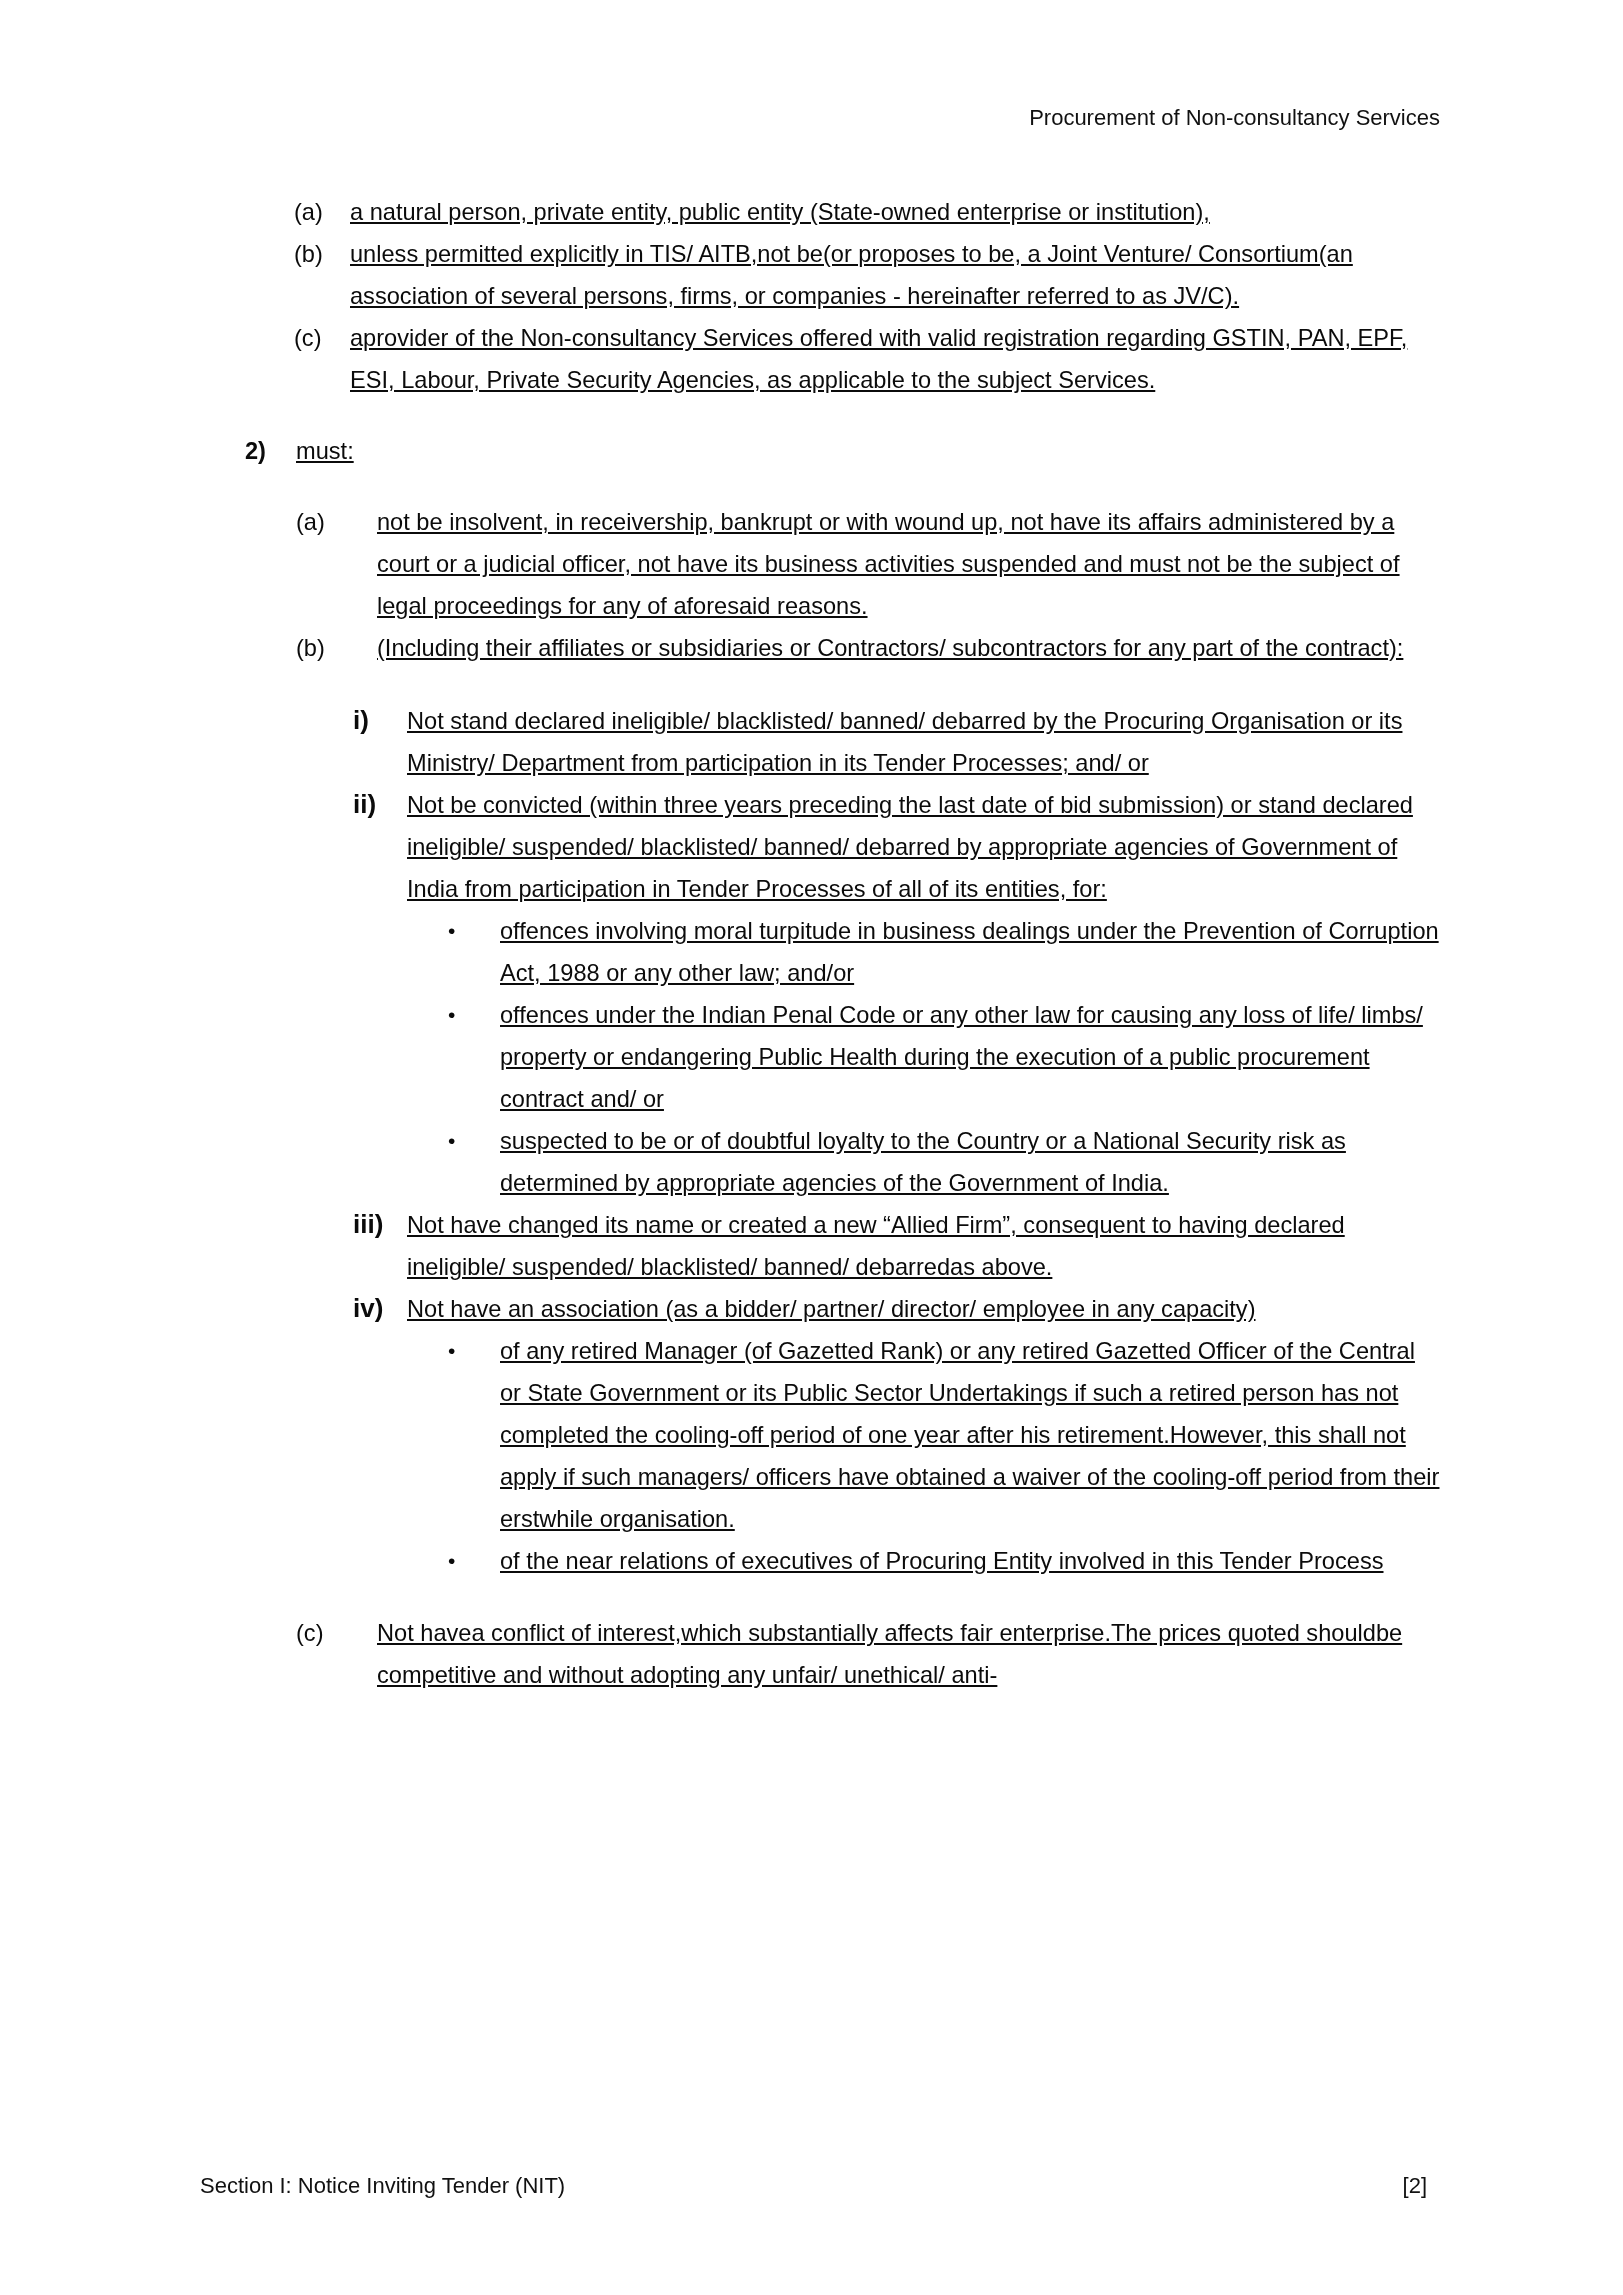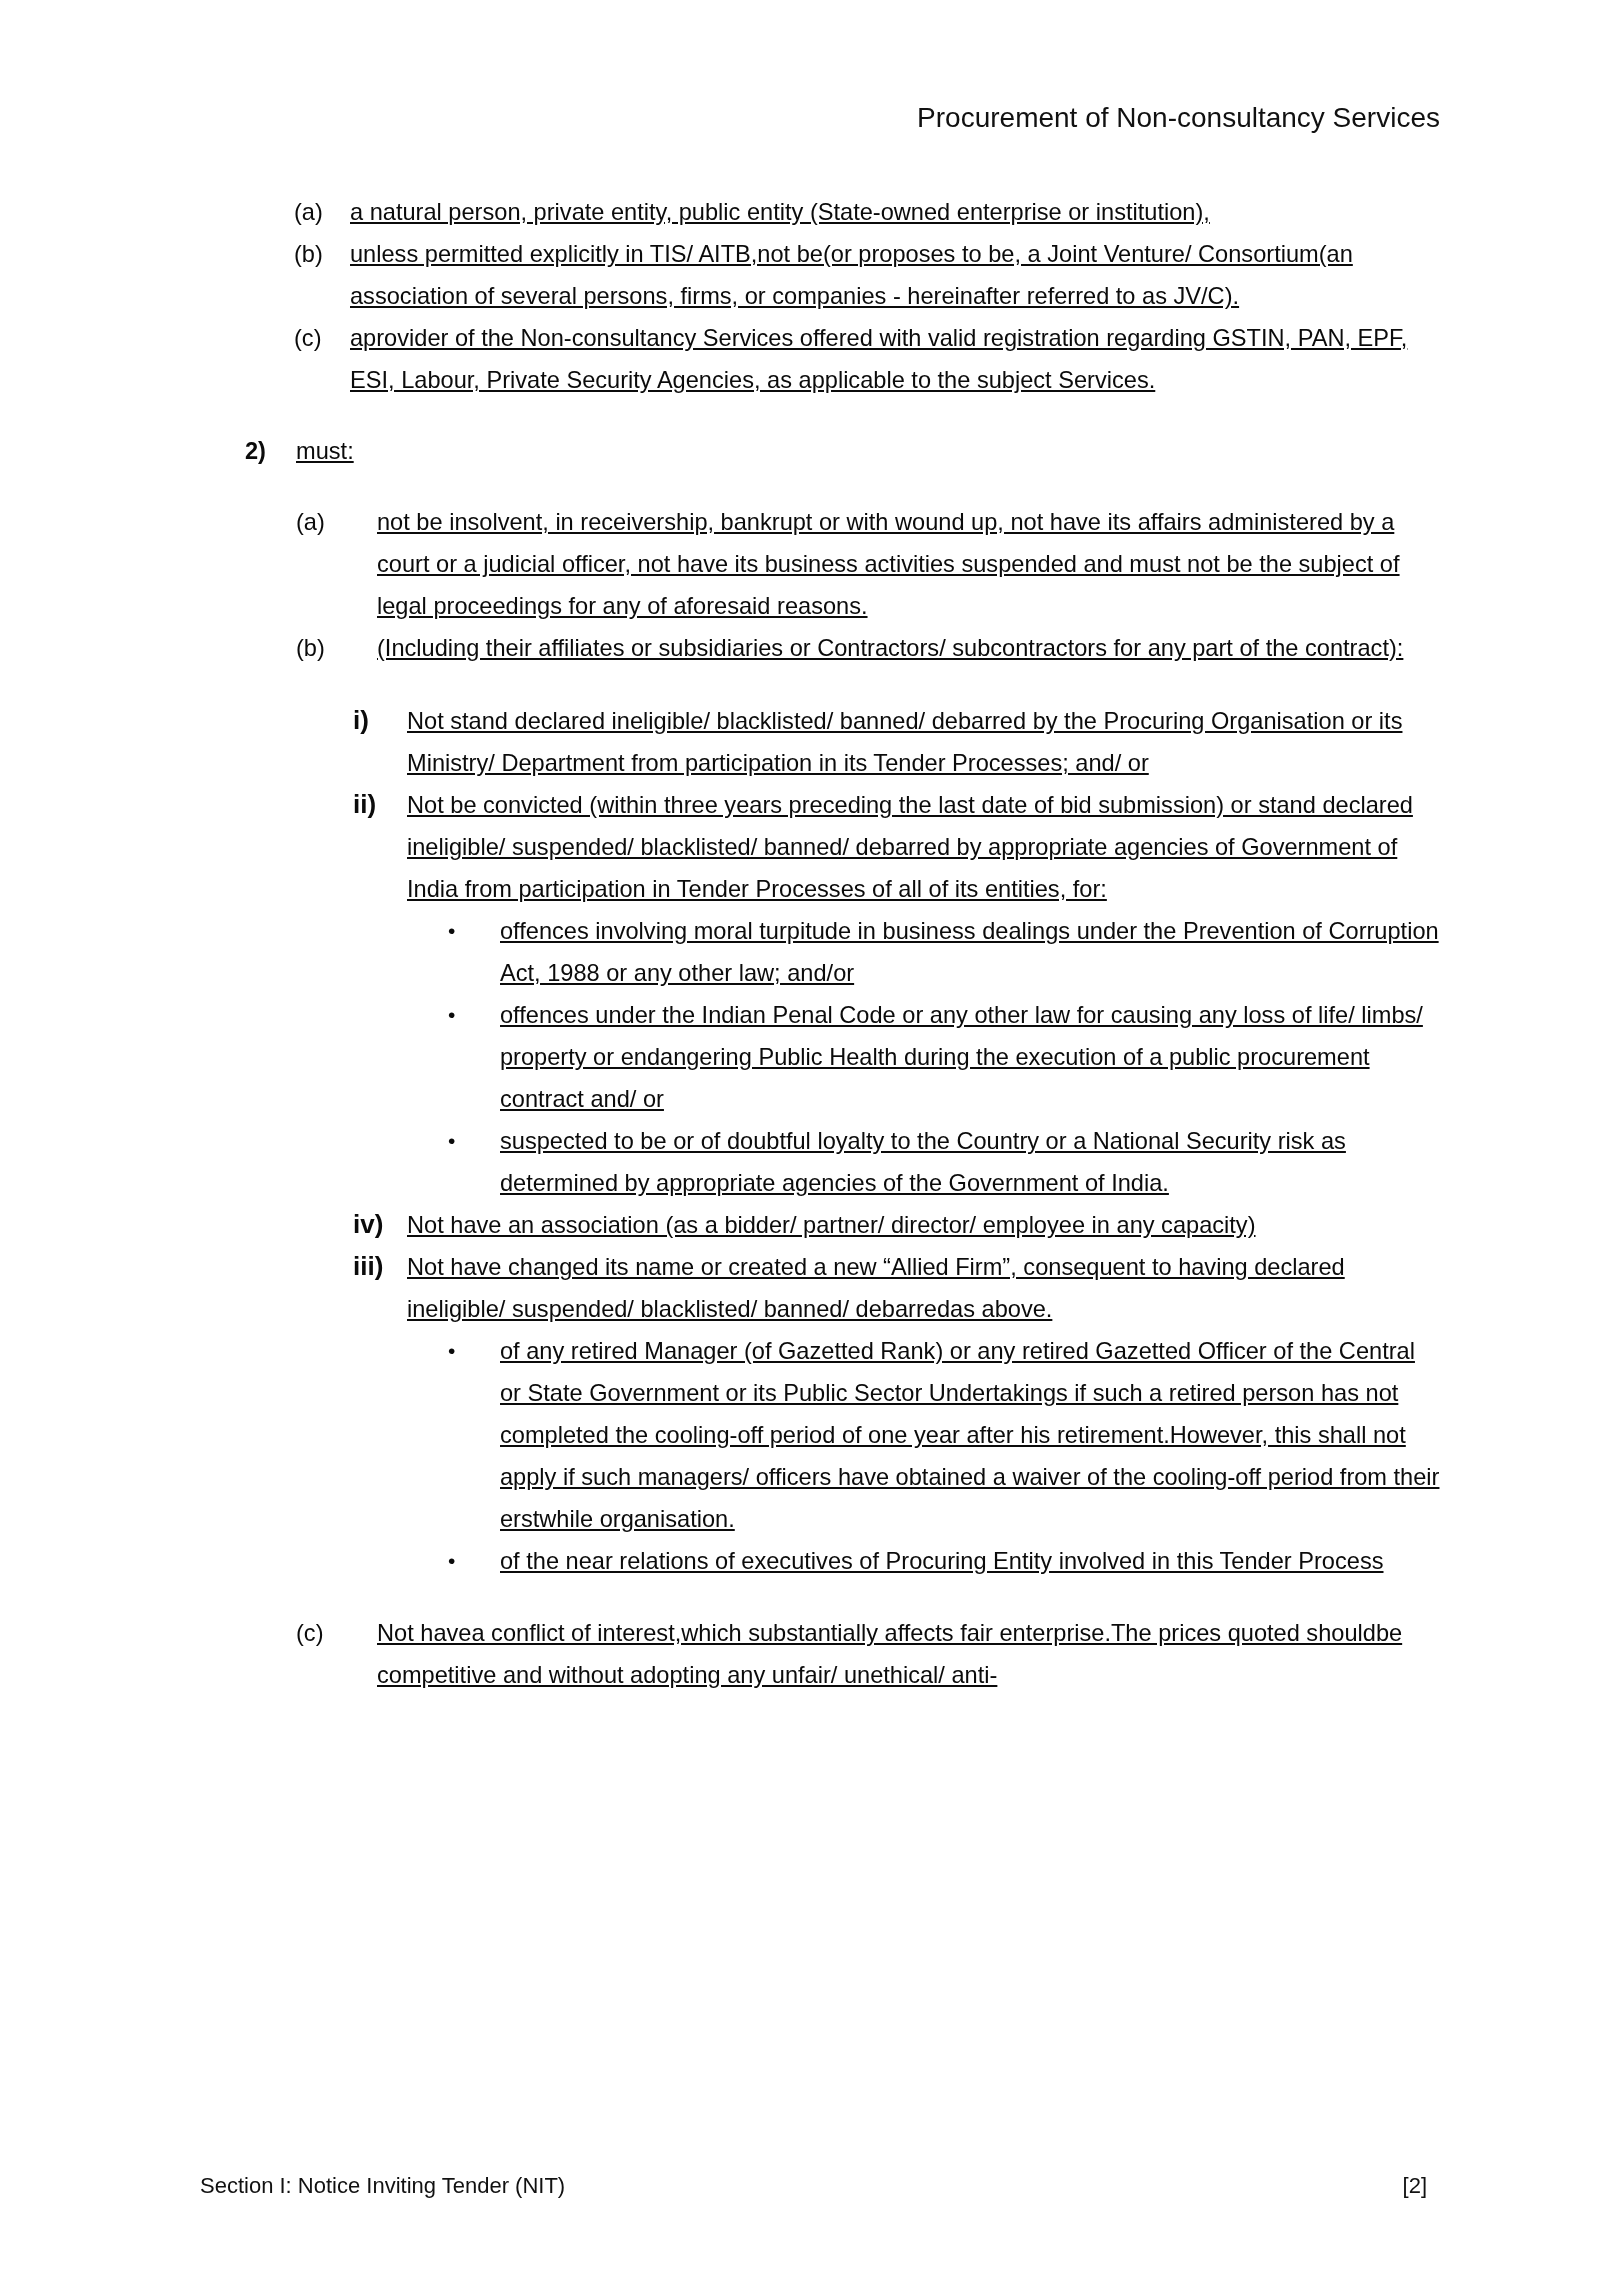--- a/index.html
+++ b/index.html
@@ -17,21 +17,21 @@
     line-height: 42px;
     color: #0b0b0b;
     overflow: hidden;
   }
   .header {
     position: absolute;
     top: 97px;
     left: 200px;
     right: 183px;
     text-align: right;
-    font-size: 28px;
+    font-size: 22px;
     color: #111111;
   }
   .content {
     position: absolute;
     top: 191px;
     left: 0;
     right: 182px;
   }
   .row { display: flex; align-items: flex-start; }
   .row .lbl { flex: 0 0 auto; }
@@ -123,27 +123,27 @@
     <div class="row bullet">
       <span class="lbl">•</span>
       <span class="txt">offences under the Indian Penal Code or any other law for causing any loss of life/ limbs/ property or endangering Public Health during the execution of a public procurement contract and/ or</span>
     </div>
     <div class="row bullet">
       <span class="lbl">•</span>
       <span class="txt">suspected to be or of doubtful loyalty to the Country or a National Security risk as determined by appropriate agencies of the Government of India.</span>
     </div>
 
     <div class="row roman">
-      <span class="lbl">iv)</span>
-      <span class="txt">Not have an association (as a bidder/ partner/ director/ employee in any capacity)</span>
+      <span class="lbl">iii)</span>
+      <span class="txt">Not have changed its name or created a new “Allied Firm”, consequent to having declared ineligible/ suspended/ blacklisted/ banned/ debarredas above.</span>
     </div>
 
     <div class="row roman">
-      <span class="lbl">iii)</span>
-      <span class="txt">Not have changed its name or created a new “Allied Firm”, consequent to having declared ineligible/ suspended/ blacklisted/ banned/ debarredas above.</span>
+      <span class="lbl">iv)</span>
+      <span class="txt">Not have an association (as a bidder/ partner/ director/ employee in any capacity)</span>
     </div>
     <div class="row bullet">
       <span class="lbl">•</span>
       <span class="txt">of any retired Manager (of Gazetted Rank) or any retired Gazetted Officer of the Central or State Government or its Public Sector Undertakings if such a retired person has not completed the cooling-off period of one year after his retirement.However, this shall not apply if such managers/ officers have obtained a waiver of the cooling-off period from their erstwhile organisation.</span>
     </div>
     <div class="row bullet">
       <span class="lbl">•</span>
       <span class="txt">of the near relations of executives of Procuring Entity involved in this Tender Process</span>
     </div>
 

